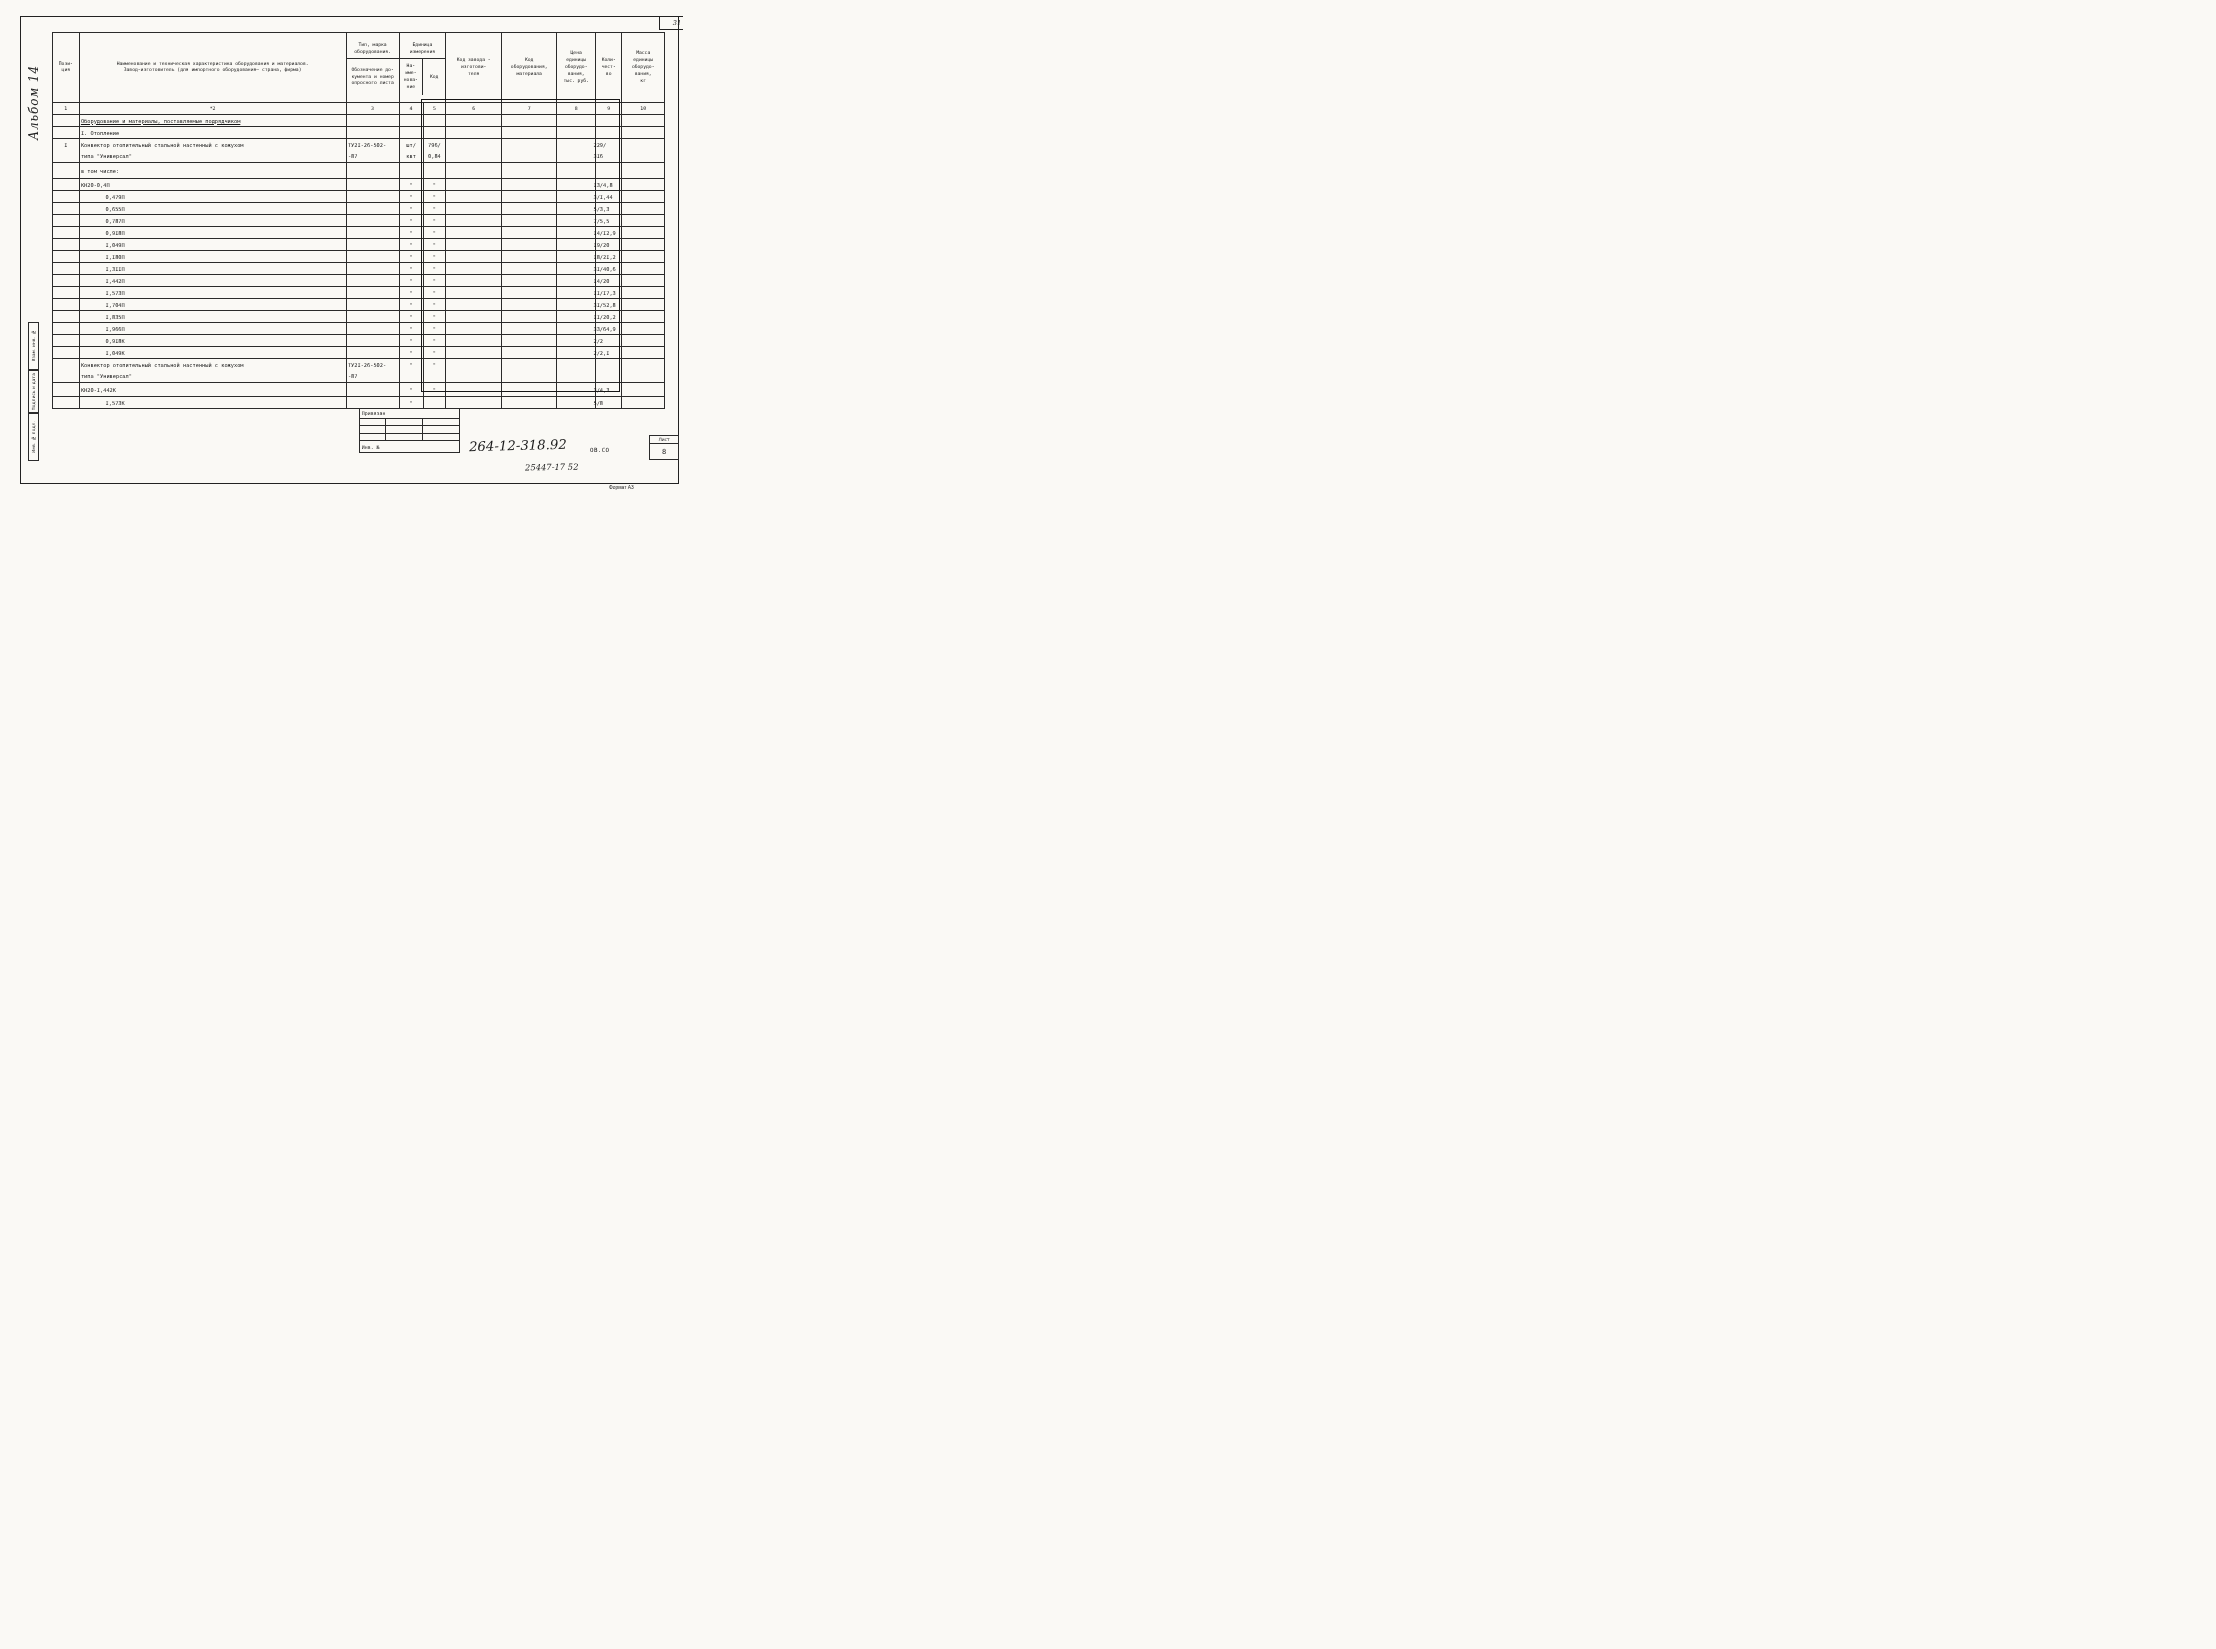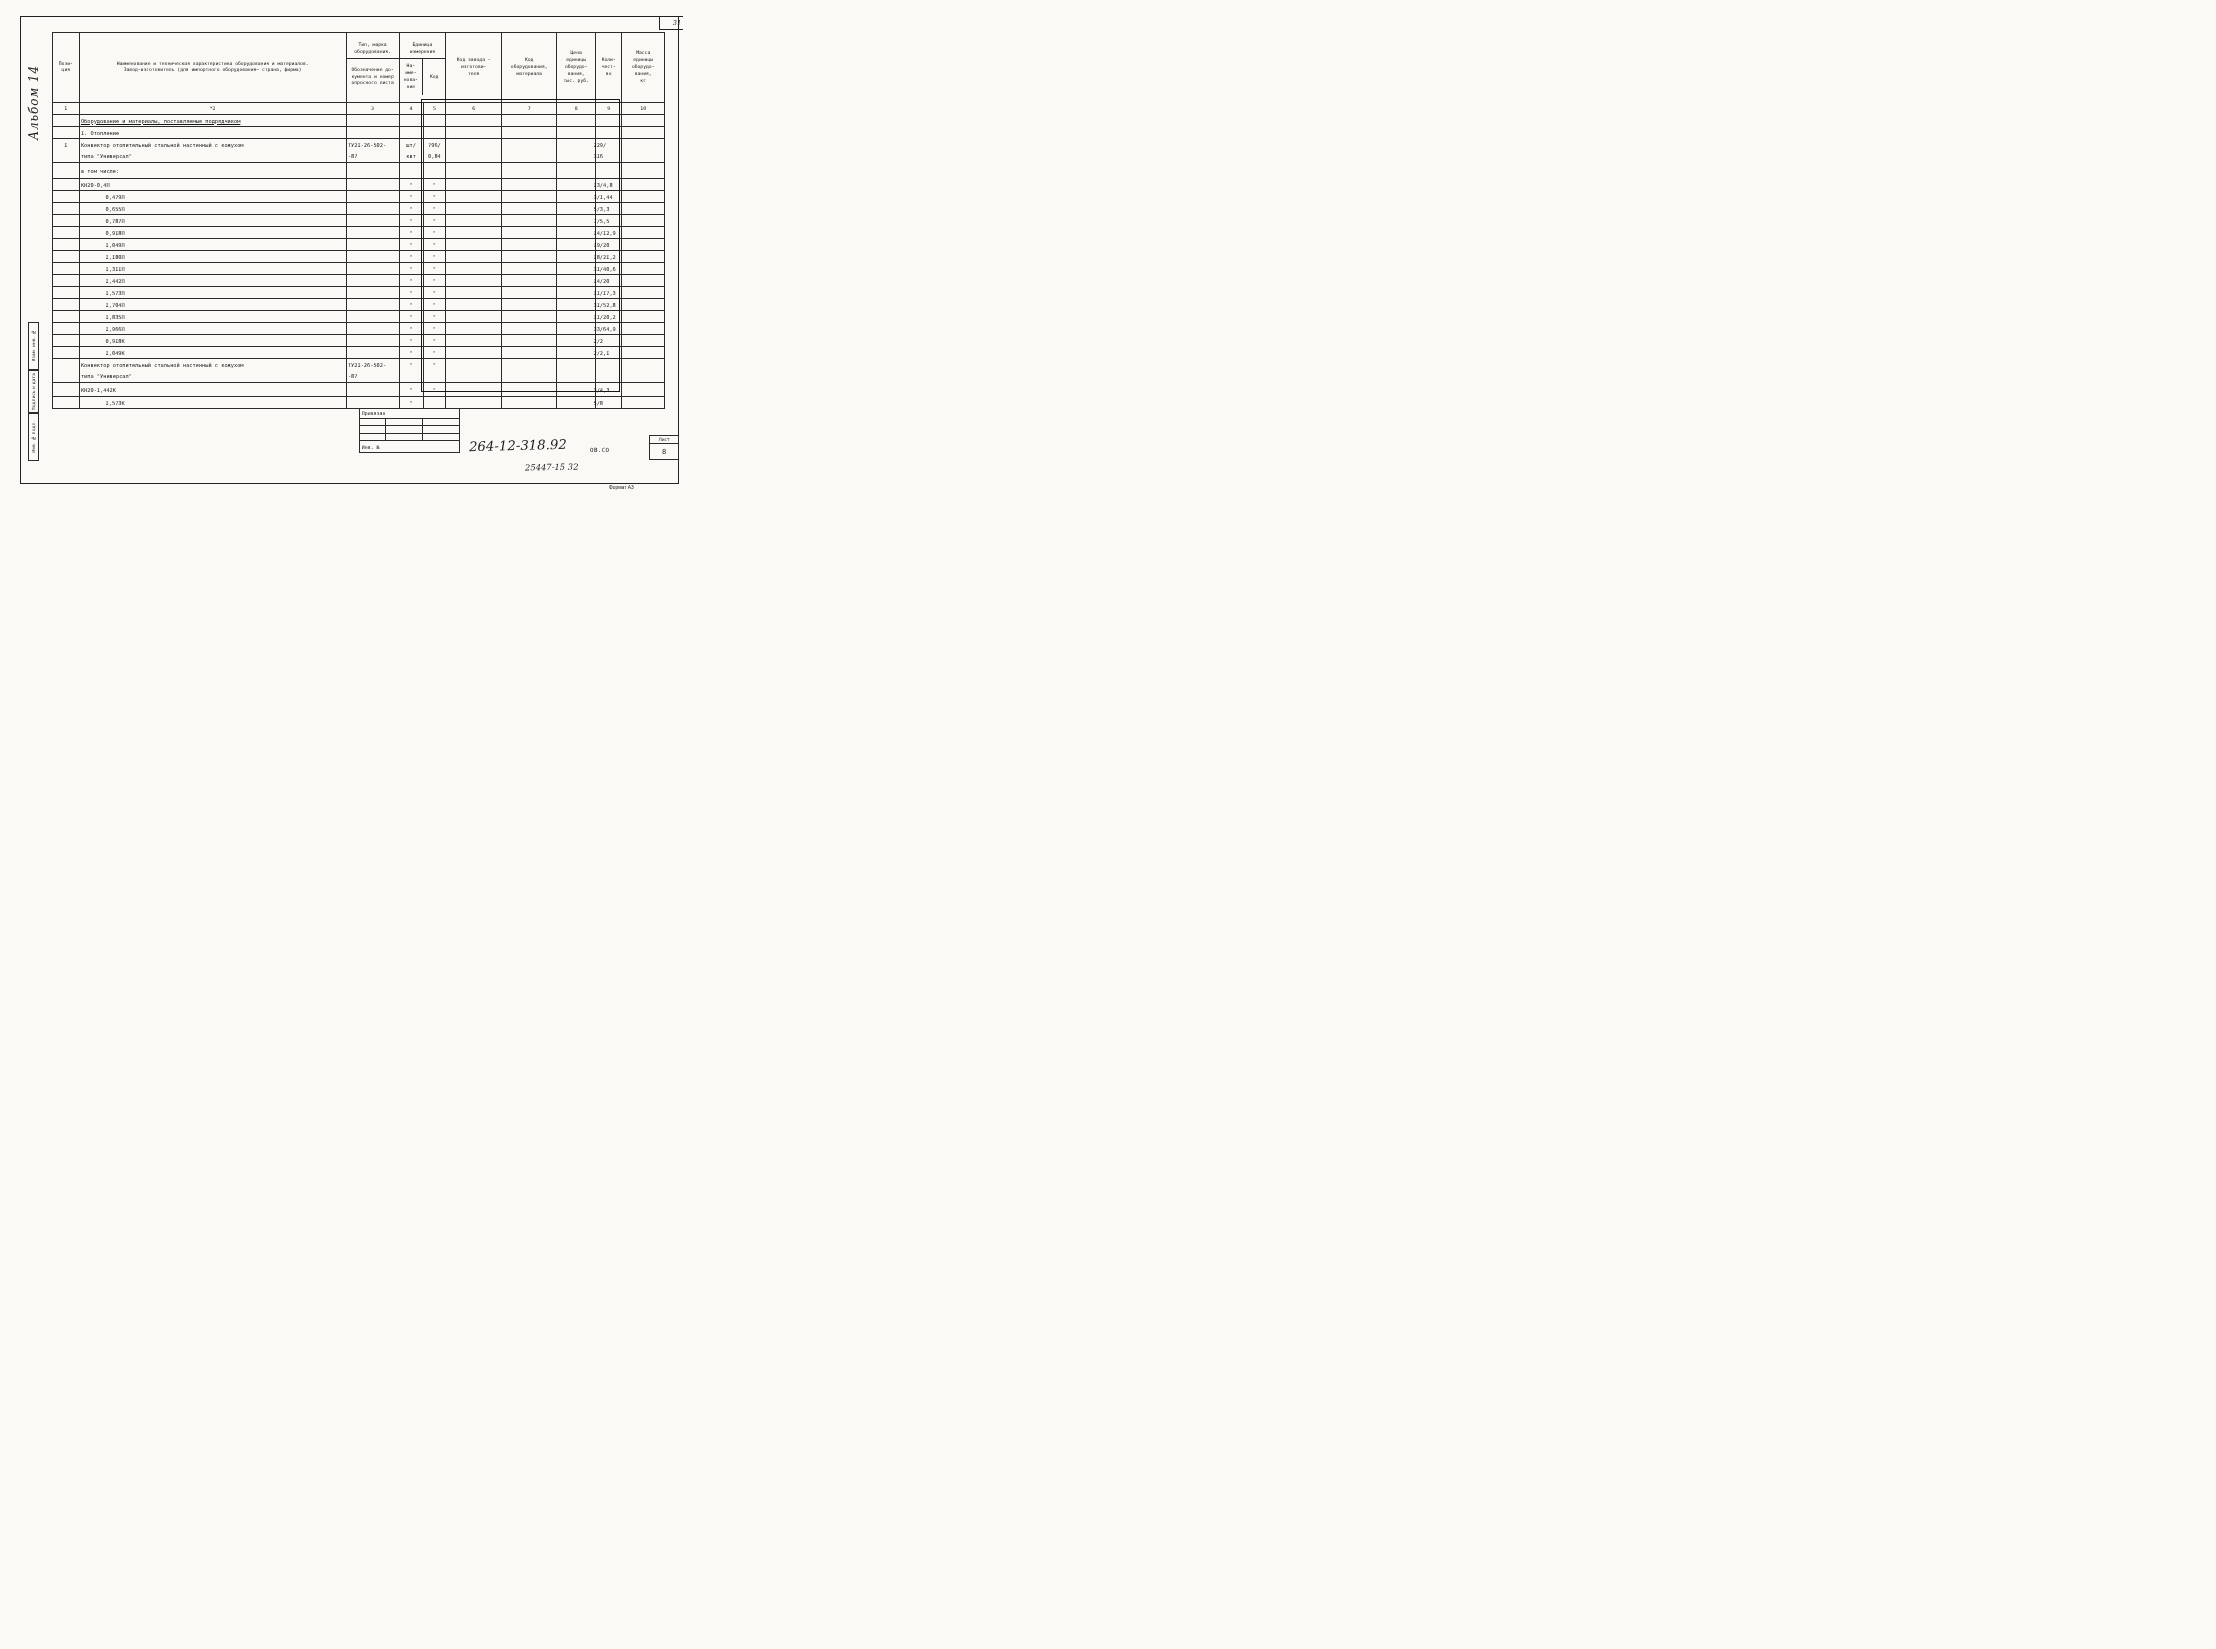--- a/index.html
+++ b/index.html
@@ -495,17 +495,17 @@
   </div>
 
   <div class="docnum">264-12-318.92</div>
   <div class="ovco">ОВ.СО</div>
 
   <div class="list-box">
     <div class="list-word">Лист</div>
     <div class="list-val">8</div>
   </div>
 
-  <div class="bottom-code">25447-15   32</div>
+  <div class="bottom-code">25447-17   52</div>
   <div class="format">Формат А3</div>
 
 </div>
 
 
 </body></html>

